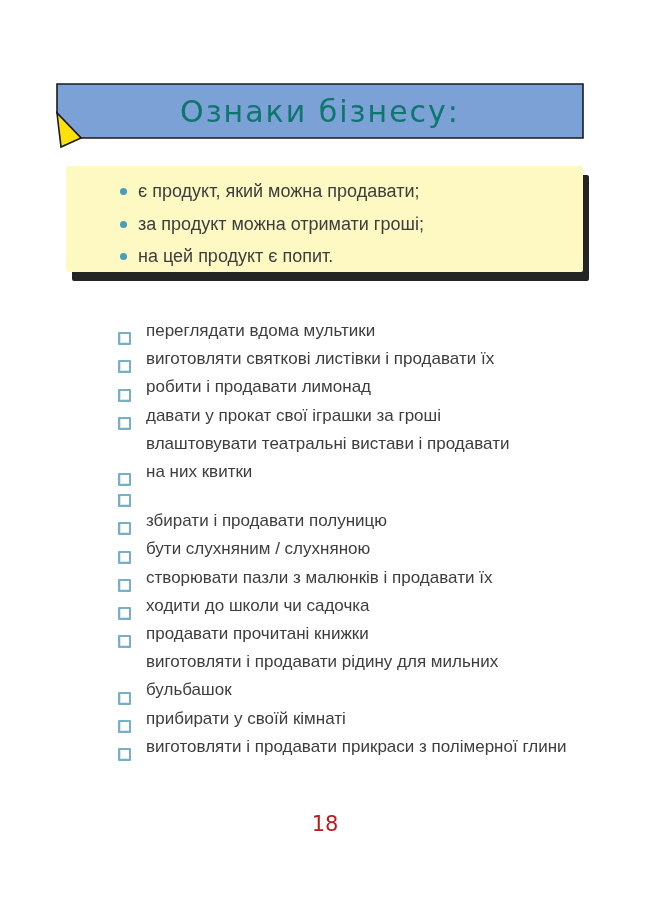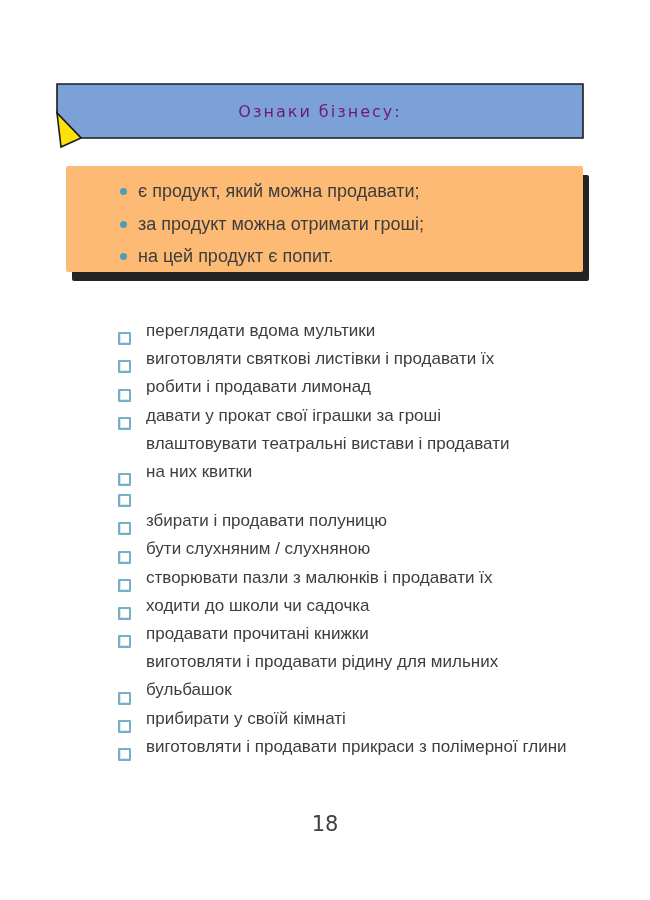--- a/index.html
+++ b/index.html
@@ -11,32 +11,32 @@
     overflow: hidden;
   }
 
   
   .banner-svg { position: absolute; left: 0; top: 0; }
   .banner-title {
     position: absolute;
     left: 57px; top: 84px;
     width: 526px; height: 54px;
     display: flex; align-items: center; justify-content: center;
-    color: #701a75;
+    color: #0f766e;
     font-family: "DejaVu Sans", sans-serif;
-    font-size: 16px;
+    font-size: 30px;
     letter-spacing: 2px;
   }
 
   
   .highlight-box {
     position: absolute;
     left: 66px; top: 166px;
     width: 517px; height: 106px;
-    background: #fdba74;
+    background: #fef9c3;
     border-radius: 2px;
     box-shadow: 6px 9px 0 0 #242424;
     padding: 9px 20px 0 54px;
   }
   .hl-row {
     display: flex;
     align-items: flex-start;
     line-height: 32.5px;
     font-size: 18px;
     color: #3d3d3d;
@@ -74,21 +74,21 @@
   }
 
   
   .page-number {
     position: absolute;
     left: 0; top: 812px;
     width: 650px;
     text-align: center;
     font-family: "DejaVu Sans", sans-serif;
     font-size: 21px;
-    color: #404040;
+    color: #b91c1c;
   }
 </style>
 </head>
 <body>
 
 <svg class="banner-svg" width="650" height="160" viewBox="0 0 650 160">
   <polygon points="57,84 583,84 583,138 81,138 57,113" stroke="#1a1a22" stroke-width="1.6" stroke-linejoin="miter" fill="#7ba1d6"></polygon>
   <polygon points="57,113 81,138 61,147" stroke="#1a1a22" stroke-width="1.6" stroke-linejoin="miter" fill="#ffe10a"></polygon>
 </svg>
 <div class="banner-title">Ознаки бізнесу:</div>

